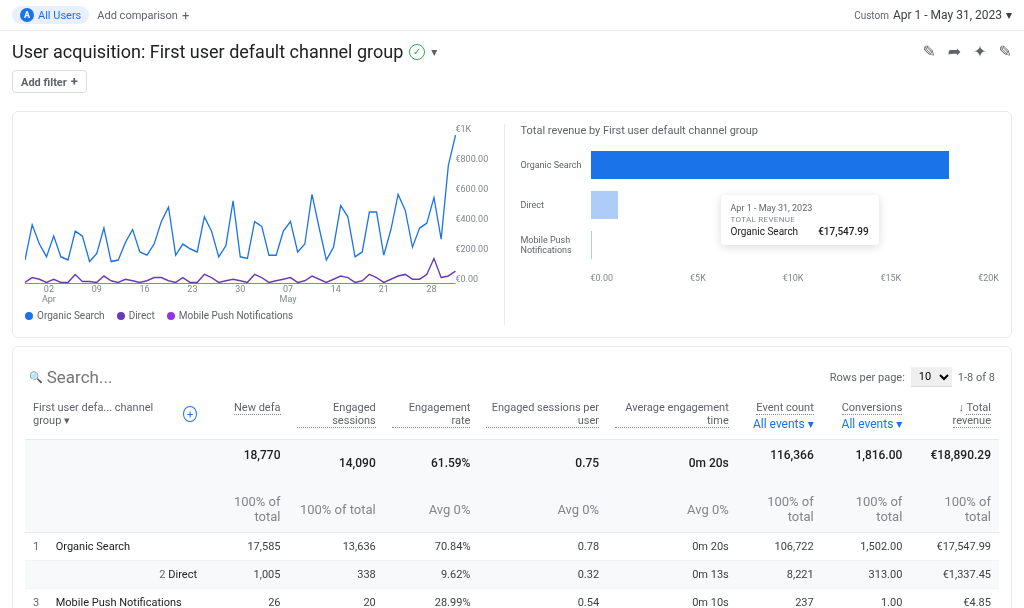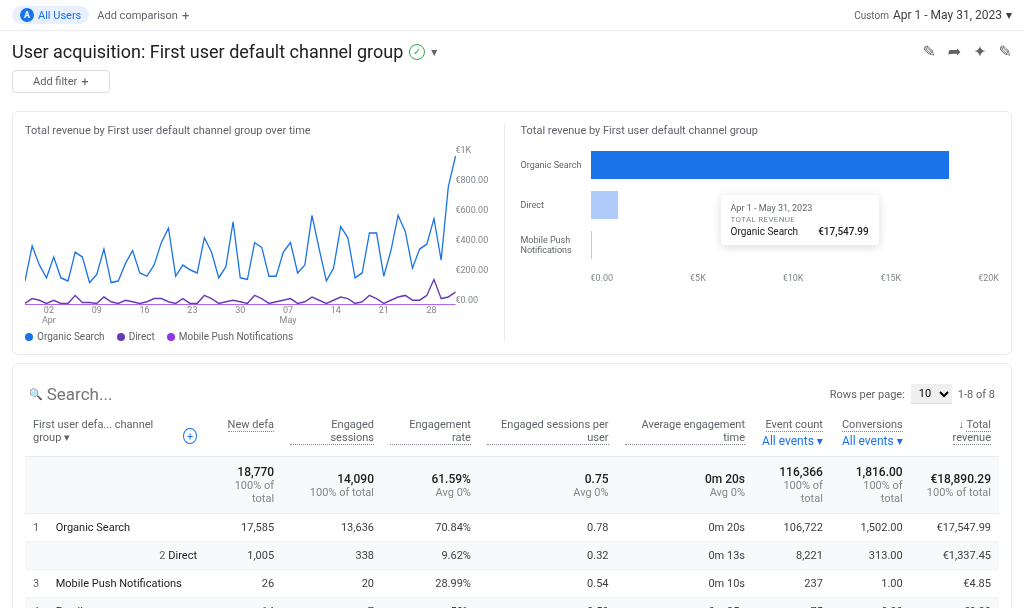--- a/index.html
+++ b/index.html
@@ -10,21 +10,21 @@
 .pill .dot { width: 14px; height: 14px; background: #1a73e8; color: #fff; border-radius: 50%; display: flex; align-items: center; justify-content: center; font-size: 9px; font-weight: bold; }
 .add-comp { font-size: 11px; color: #5f6368; display: flex; align-items: center; gap: 4px; cursor: pointer; }
 .date-range { font-size: 12px; color: #3c4043; display: flex; align-items: center; gap: 4px; }
 .date-range .custom { font-size: 10px; color: #5f6368; }
 .titlebar { display: flex; align-items: center; justify-content: space-between; padding: 10px 12px 4px; }
 .titlebar h1 { font-size: 18px; font-weight: 400; color: #202124; display: flex; align-items: center; gap: 6px; }
 .check-icon { width: 16px; height: 16px; border: 1.5px solid #34a853; border-radius: 50%; display: flex; align-items: center; justify-content: center; color: #34a853; font-size: 10px; }
 .title-actions { display: flex; gap: 12px; color: #5f6368; }
 .title-actions span { cursor: pointer; font-size: 16px; }
 .filterbar { padding: 4px 12px 10px; }
-.add-filter { display: inline-flex; align-items: center; gap: 4px; padding: 3px 20px; border: 1px solid #dadce0; border-radius: 4px; font-size: 11px; color: #5f6368; cursor: pointer; }
+.add-filter { display: inline-flex; align-items: flex-end; gap: 4px; padding: 3px 8px; border: 1px solid #dadce0; border-radius: 4px; font-size: 11px; color: #5f6368; cursor: pointer; font-weight: bold; }
 .card { border: 1px solid #e8eaed; border-radius: 6px; margin: 8px 12px; padding: 12px; }
 .charts-row { display: flex; gap: 0; }
 .chart-pane { flex: 1; position: relative; }
 .chart-pane + .chart-pane { border-left: 1px solid #e8eaed; padding-left: 16px; }
 .chart-title { font-size: 11px; color: #5f6368; margin-bottom: 8px; }
 .line-chart-area { position: relative; height: 180px; }
 .y-labels { position: absolute; right: 0; top: 0; bottom: 20px; width: 48px; display: flex; flex-direction: column; justify-content: space-between; font-size: 9px; color: #80868b; text-align: left; }
 .x-labels { position: absolute; left: 0; right: 48px; bottom: 0; display: flex; justify-content: space-between; font-size: 9px; color: #80868b; height: 20px; }
 .x-labels span { flex: 1; text-align: center; }
 .legend { display: flex; gap: 12px; font-size: 10px; color: #5f6368; margin-top: 6px; }
@@ -46,28 +46,28 @@
 .search { display: flex; align-items: center; gap: 4px; font-size: 11px; color: #80868b; flex: 1; }
 .search input { border: none; outline: none; font-size: 17px; width: 200px; }
 .rows-page { display: flex; align-items: center; gap: 6px; font-size: 11px; color: #5f6368; }
 .rows-page select { border: none; border-bottom: 1px solid #dadce0; font-size: 11px; padding: 2px 4px; }
 table { width: 100%; border-collapse: collapse; font-size: 11px; }
 th { text-align: right; font-weight: 400; color: #5f6368; padding: 6px 8px; vertical-align: top; border-bottom: 1px solid #e8eaed; }
 th.first { text-align: left; width: 180px; }
 th .dropdown { color: #1a73e8; font-size: 12px; cursor: pointer; }
 .totals-row td { border-bottom: 1px solid #e8eaed; padding: 8px; text-align: right; }
 .totals-row .val { font-weight: 500; font-size: 12px; color: #202124; }
-.totals-row .pct { font-size: 11px; color: #80868b; }
+.totals-row .pct { font-size: 13px; color: #80868b; margin-top: 32px; }
 tbody tr td { padding: 7px 8px; text-align: right; border-bottom: 1px solid #f1f3f4; }
 tbody tr:nth-child(odd) { background: #f8f9fa; }
 .plus-icon { font-size: 13px; }
 svg.line-svg { position: absolute; left: 0; top: 0; right: 48px; bottom: 20px; width: calc(100% - 48px); height: 160px; }
 .th-inner { display: flex; flex-direction: column; align-items: flex-end; gap: 2px; min-height: 32px; }
 .th-label { border-bottom: 1px dotted #80868b; }
-.first-col-header { display: flex; align-items: flex-end; gap: 16px; }
+.first-col-header { display: flex; align-items: center; gap: 16px; }
 .plus-circle { width: 16px; height: 16px; border: 1px solid #1a73e8; border-radius: 50%; display: flex; align-items: center; justify-content: center; color: #1a73e8; font-size: 11px; cursor: pointer; }
 </style>
 </head>
 <body>
 
 <div class="topbar">
   <div class="topbar-left">
     <span class="pill">
       <span class="dot">A</span>
       <span>All Users</span>
@@ -101,21 +101,20 @@
 <div class="filterbar">
   <span class="add-filter">
     <span>Add filter</span>
     <span class="plus-icon">+</span>
   </span>
 </div>
 
 <div class="card">
   <div class="charts-row">
     <div class="chart-pane">
-      <div class="chart-title">Total revenue by First user default channel group over time</div>
       <div class="line-chart-area">
         <svg class="line-svg" viewBox="0 0 500 160" preserveAspectRatio="none">
             <polyline points="0,136 8.333333333333334,100.8 16.666666666666668,120 25,132.8 33.333333333333336,112 41.666666666666664,132.8 50,136 58.333333333333336,107.19999999999999 66.66666666666667,112 75,137.6 83.33333333333333,129.6 91.66666666666666,104 100,137.6 108.33333333333334,136 116.66666666666667,118.4 125,105.6 133.33333333333334,128 141.66666666666666,131.2 150,120 158.33333333333331,97.6 166.66666666666666,83.2 175,131.2 183.33333333333331,120 191.66666666666669,124.8 200,128 208.33333333333334,92.8 216.66666666666669,107.19999999999999 225,132.8 233.33333333333334,121.6 241.66666666666666,76.8 250,132.8 258.33333333333337,134.4 266.6666666666667,97.6 275,102.4 283.3333333333333,131.2 291.6666666666667,131.2 300,107.19999999999999 308.33333333333337,97.6 316.66666666666663,128 325,120 333.3333333333333,70.39999999999999 341.6666666666667,104 350,136 358.3333333333333,123.19999999999999 366.66666666666663,81.6 375,92.8 383.33333333333337,132.8 391.6666666666667,128 400,88 408.3333333333333,88 416.6666666666667,131.2 425,105.6 433.33333333333337,70.39999999999999 441.66666666666663,86.39999999999999 450,123.19999999999999 458.3333333333333,104 466.6666666666667,99.2 475,73.6 483.3333333333333,115.19999999999999 491.66666666666663,41.599999999999994 500,11.199999999999989" fill="none" stroke="#1a73e8" stroke-width="1.5"></polyline>
             <polyline points="0,158.4 8.333333333333334,153.6 16.666666666666668,155.2 25,158.4 33.333333333333336,155.2 41.666666666666664,158.4 50,158.4 58.333333333333336,150.4 66.66666666666667,157.6 75,157.6 83.33333333333333,158.4 91.66666666666666,152 100,156.8 108.33333333333334,158.4 116.66666666666667,155.2 125,156.8 133.33333333333334,158.4 141.66666666666666,156.8 150,153.6 158.33333333333331,153.6 166.66666666666666,156.8 175,158.4 183.33333333333331,153.6 191.66666666666669,158.4 200,158.4 208.33333333333334,150.4 216.66666666666669,153.6 225,158.4 233.33333333333334,156.8 241.66666666666666,155.2 250,156.8 258.33333333333337,158.4 266.6666666666667,150.4 275,153.6 283.3333333333333,158.4 291.6666666666667,156.8 300,155.2 308.33333333333337,153.6 316.66666666666663,158.4 325,156.8 333.3333333333333,152 341.6666666666667,155.2 350,158.4 358.3333333333333,155.2 366.66666666666663,152 375,153.6 383.33333333333337,158.4 391.6666666666667,156.8 400,150.4 408.3333333333333,153.6 416.6666666666667,158.4 425,155.2 433.33333333333337,152 441.66666666666663,150.4 450,155.2 458.3333333333333,155.2 466.6666666666667,150.4 475,134.4 483.3333333333333,153.6 491.66666666666663,152 500,147.2" fill="none" stroke="#673ab7" stroke-width="1.5"></polyline>
             <polyline points="0,160 8.333333333333334,160 16.666666666666668,160 25,160 33.333333333333336,160 41.666666666666664,160 50,160 58.333333333333336,160 66.66666666666667,160 75,160 83.33333333333333,160 91.66666666666666,160 100,160 108.33333333333334,160 116.66666666666667,160 125,160 133.33333333333334,160 141.66666666666666,160 150,160 158.33333333333331,160 166.66666666666666,160 175,160 183.33333333333331,160 191.66666666666669,160 200,160 208.33333333333334,160 216.66666666666669,160 225,160 233.33333333333334,160 241.66666666666666,160 250,160 258.33333333333337,160 266.6666666666667,160 275,160 283.3333333333333,160 291.6666666666667,160 300,160 308.33333333333337,160 316.66666666666663,160 325,160 333.3333333333333,160 341.6666666666667,160 350,160 358.3333333333333,160 366.66666666666663,160 375,160 383.33333333333337,160 391.6666666666667,160 400,160 408.3333333333333,160 416.6666666666667,160 425,160 433.33333333333337,160 441.66666666666663,160 450,160 458.3333333333333,160 466.6666666666667,160 475,160 483.3333333333333,160 491.66666666666663,160 500,160" fill="none" stroke="#9334e6" stroke-width="1.5"></polyline>
           </svg>
         <div class="y-labels">
             <span>€1K</span>
             <span>€800.00</span>
             <span>€600.00</span>

